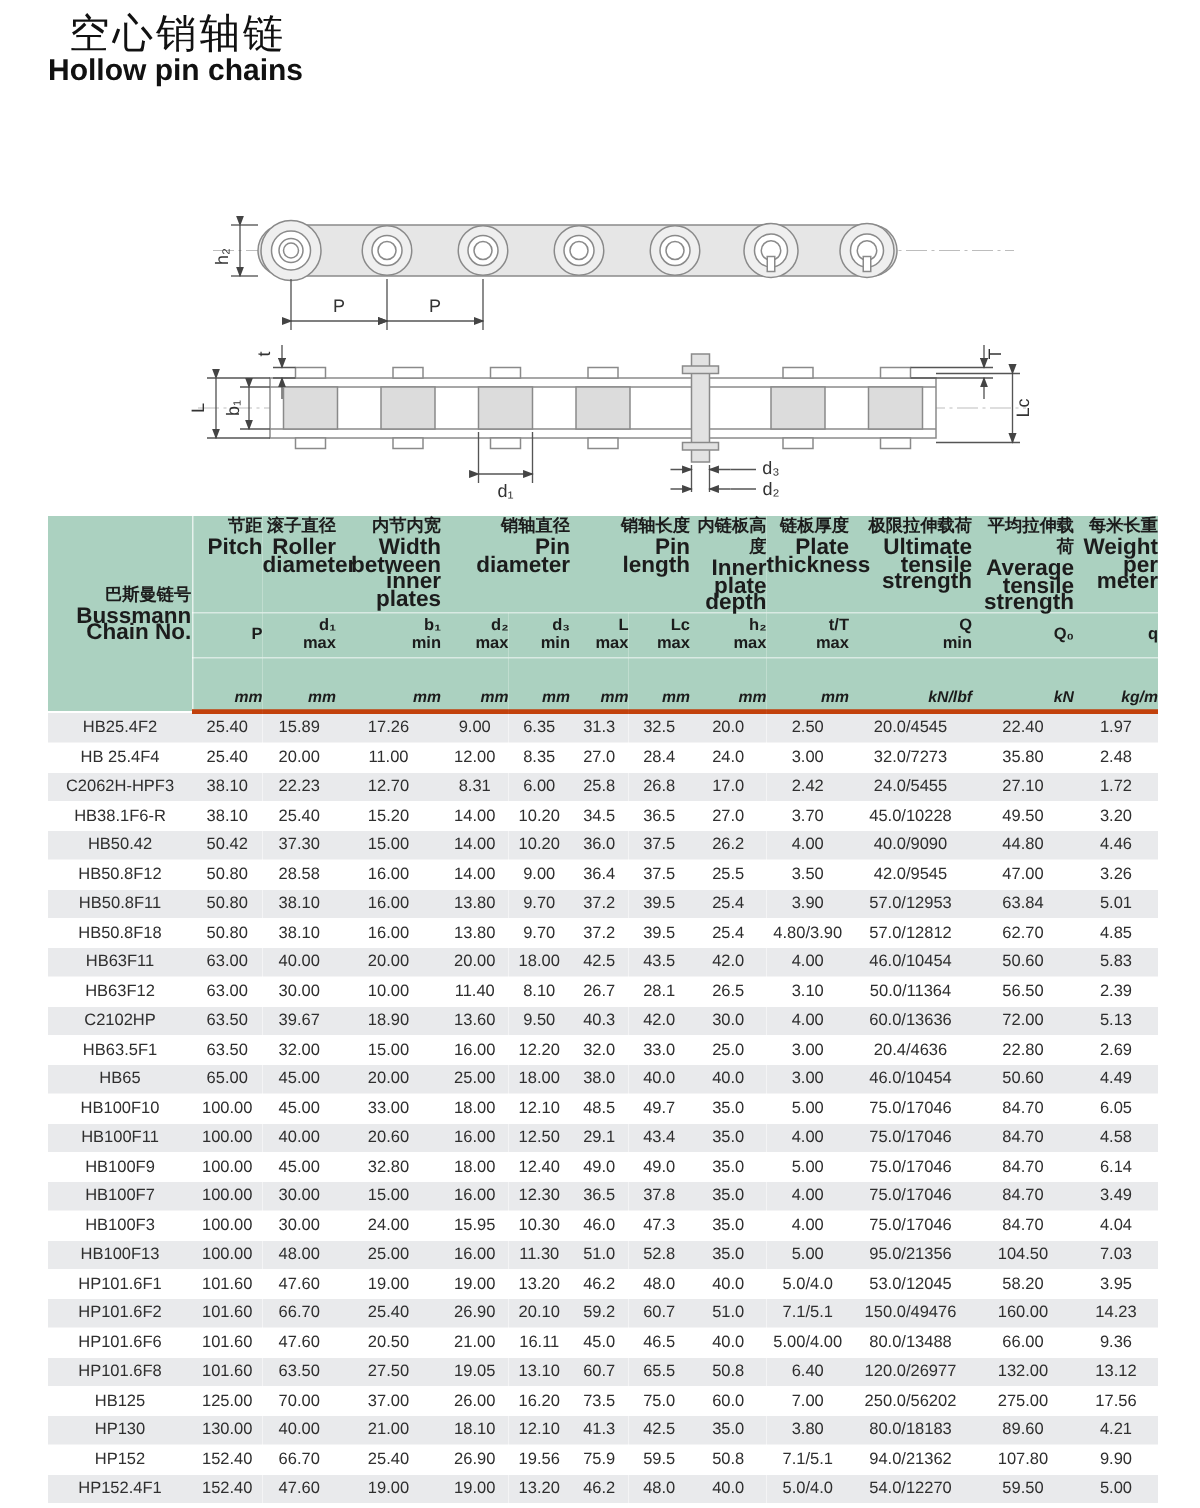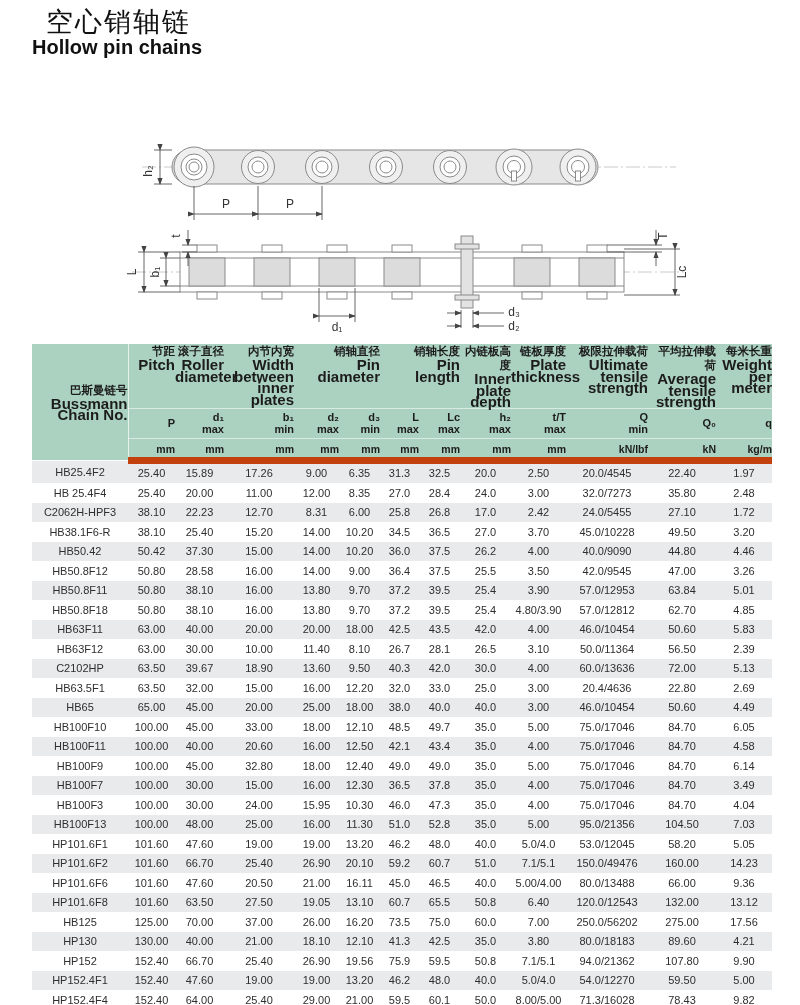--- a/index.html
+++ b/index.html
@@ -19,21 +19,21 @@
     position:absolute; left:32px; top:344px; width:740px;
     border-collapse:collapse; table-layout:fixed;
   }
   table.spec th, table.spec td { padding:0; }
   thead th {
     background:#abd1c0; color:#1c1c1c; text-align:right; vertical-align:top;
     font-weight:bold; padding-top:5px;
   }
   thead tr.names th { height:53px; border-bottom:1px solid rgba(255,255,255,0.55); }
   thead tr.symbols th { height:29px; border-bottom:1px solid rgba(255,255,255,0.55); vertical-align:middle; padding-top:0; }
-  thead tr.units th { height:17px; vertical-align:middle; padding-top:0; border-bottom:7px solid #c2410c; }
+  thead tr.units th { height:17px; vertical-align:middle; padding-top:16px; border-bottom:3px solid #c2410c;font-style:italic; }
   th.chain-col { border-right:1px solid rgba(255,255,255,0.7); vertical-align:middle; padding-top:0; }
   .hdr-zh { font-size:11.5px; font-weight:bold; line-height:14px; }
   .hdr-en { font-size:15px; font-weight:700; line-height:11.5px; white-space:pre-line; margin-top:1px; }
   .hdr-sym { font-size:11px; font-weight:bold; line-height:12px; white-space:pre-line; }
   .hdr-unit { font-size:10.5px; font-weight:bold; }
 
   tbody td {
     font-size:11px; height:19.5px; text-align:center; color:#2e2e2e;
     white-space:nowrap; overflow:hidden;
   }
@@ -552,21 +552,21 @@
         <td>84.70</td>
         <td>6.05</td>
       </tr>
       <tr>
         <td>HB100F11</td>
         <td>100.00</td>
         <td>40.00</td>
         <td>20.60</td>
         <td>16.00</td>
         <td>12.50</td>
-        <td>42.1</td>
+        <td>29.1</td>
         <td>43.4</td>
         <td>35.0</td>
         <td>4.00</td>
         <td>75.0/17046</td>
         <td>84.70</td>
         <td>4.58</td>
       </tr>
       <tr>
         <td>HB100F9</td>
         <td>100.00</td>
@@ -633,21 +633,21 @@
         <td>47.60</td>
         <td>19.00</td>
         <td>19.00</td>
         <td>13.20</td>
         <td>46.2</td>
         <td>48.0</td>
         <td>40.0</td>
         <td>5.0/4.0</td>
         <td>53.0/12045</td>
         <td>58.20</td>
-        <td>5.05</td>
+        <td>3.95</td>
       </tr>
       <tr>
         <td>HP101.6F2</td>
         <td>101.60</td>
         <td>66.70</td>
         <td>25.40</td>
         <td>26.90</td>
         <td>20.10</td>
         <td>59.2</td>
         <td>60.7</td>
@@ -676,21 +676,21 @@
         <td>HP101.6F8</td>
         <td>101.60</td>
         <td>63.50</td>
         <td>27.50</td>
         <td>19.05</td>
         <td>13.10</td>
         <td>60.7</td>
         <td>65.5</td>
         <td>50.8</td>
         <td>6.40</td>
-        <td>120.0/12543</td>
+        <td>120.0/26977</td>
         <td>132.00</td>
         <td>13.12</td>
       </tr>
       <tr>
         <td>HB125</td>
         <td>125.00</td>
         <td>70.00</td>
         <td>37.00</td>
         <td>26.00</td>
         <td>16.20</td>

